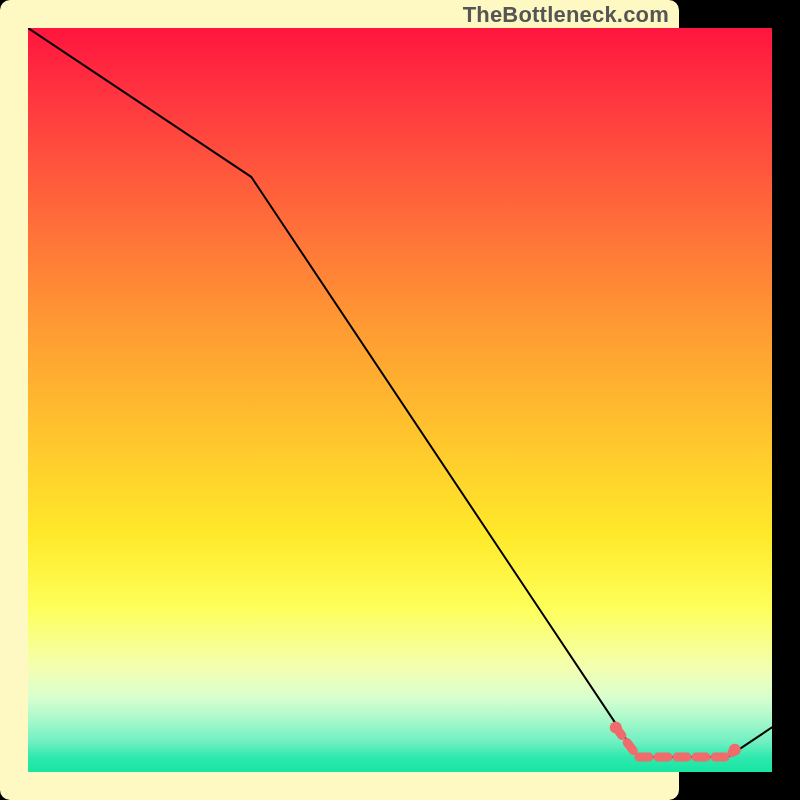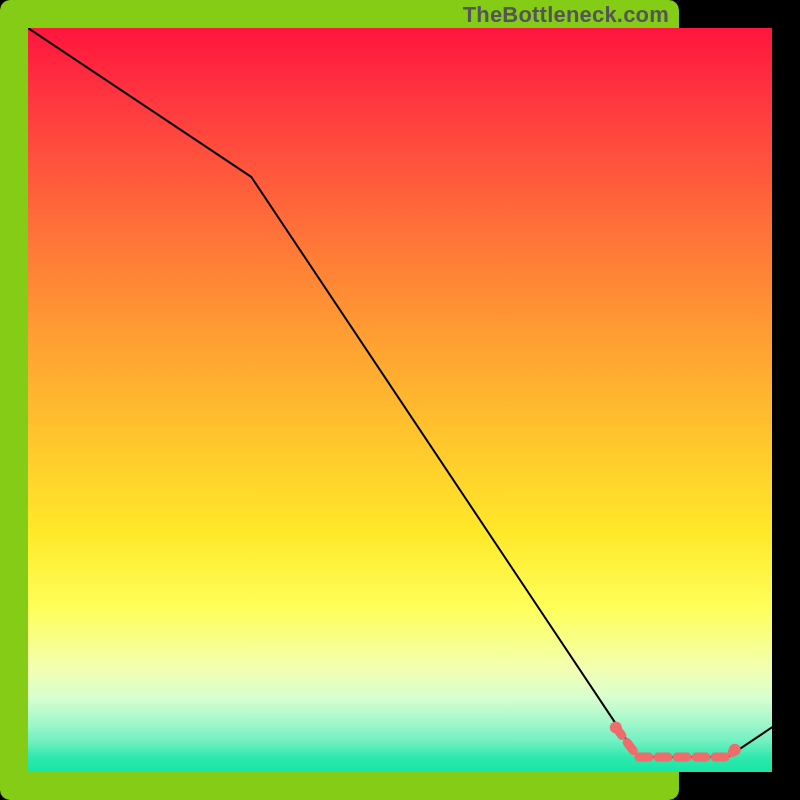--- a/index.html
+++ b/index.html
@@ -8,21 +8,21 @@
     width: 800px;
     height: 800px;
     background: #000;
     font-family: Arial, Helvetica, sans-serif;
     overflow: hidden;
   }
   .frame {
     position: relative;
     width: 679px;
     height: 800px;
-    background: #84cc16;
+    background: #fef9c3;
     border-radius: 10px;
   }
   .watermark {
     position: absolute;
     top: 2px;
     right: 10px;
     color: #555;
     font-size: 22px;
     font-weight: 600;
     letter-spacing: 0.2px;

